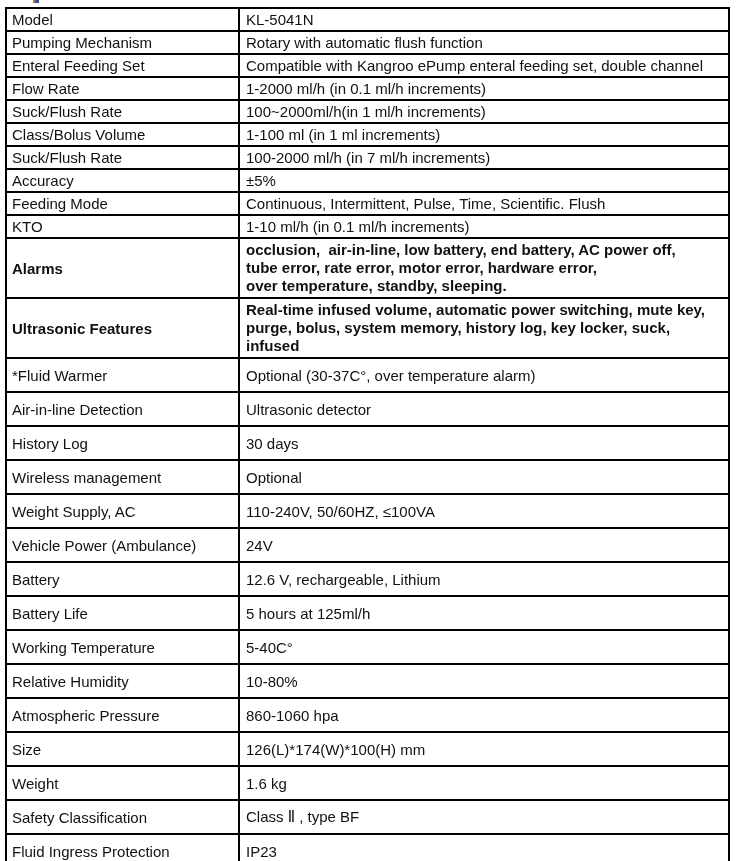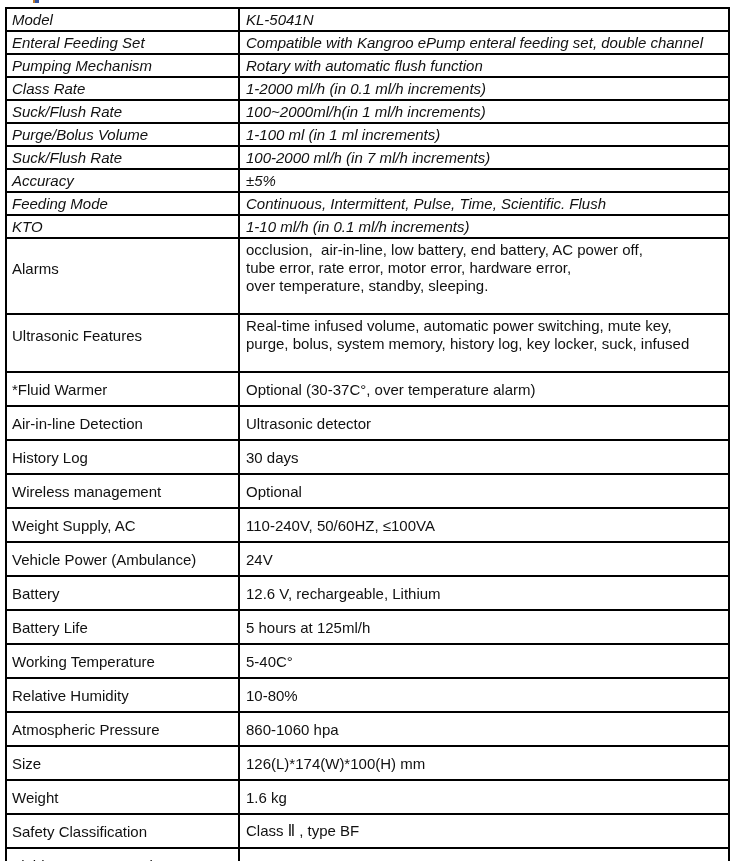--- a/index.html
+++ b/index.html
@@ -27,25 +27,25 @@
   table.spec td {
     border: 2px solid #000000;
     font-size: 15px;
     vertical-align: middle;
     white-space: pre-wrap;
     overflow: hidden;
   }
   td.label-cell { padding: 2px 4px 2px 5px; }
   td.value-cell { padding: 2px 4px 2px 6px; }
 
-  tr.r-a td     { height: 22px; font-style: italic; }   
+  tr.r-a td     { height: 22px; }   
   tr.r-b td     { height: 34px; }   
   tr.r-multi td { height: auto; }     
   tr.r-multi .line { line-height: 18px; }
-  tr.r-multi td { padding-top: 2px; padding-bottom: 18px; }
+  tr.r-multi td { padding-top: 2px; padding-bottom: 2px; font-weight: bold; }
 </style>
 </head>
 <body>
 
 <div class="page">
 
   <div class="artifact">
     <span class="a-orange" style="background: rgb(192, 122, 42);"></span>
     <span class="a-blue" style="background: rgb(51, 83, 158);"></span>
   </div>
@@ -54,37 +54,37 @@
     <colgroup>
       <col style="width:233px">
       <col>
     </colgroup>
     <tbody id="spec-body">
         <tr class="r-a">
           <td class="label-cell">Model</td>
           <td class="value-cell">KL-5041N</td>
         </tr>
         <tr class="r-a">
+          <td class="label-cell">Pumping Mechanism</td>
+          <td class="value-cell">Rotary with automatic flush function</td>
+        </tr>
+        <tr class="r-a">
           <td class="label-cell">Enteral Feeding Set</td>
           <td class="value-cell">Compatible with Kangroo ePump enteral feeding set, double channel</td>
         </tr>
         <tr class="r-a">
-          <td class="label-cell">Pumping Mechanism</td>
-          <td class="value-cell">Rotary with automatic flush function</td>
-        </tr>
-        <tr class="r-a">
-          <td class="label-cell">Class Rate</td>
+          <td class="label-cell">Flow Rate</td>
           <td class="value-cell">1-2000 ml/h (in 0.1 ml/h increments)</td>
         </tr>
         <tr class="r-a">
           <td class="label-cell">Suck/Flush Rate</td>
           <td class="value-cell">100~2000ml/h(in 1 ml/h increments)</td>
         </tr>
         <tr class="r-a">
-          <td class="label-cell">Purge/Bolus Volume</td>
+          <td class="label-cell">Class/Bolus Volume</td>
           <td class="value-cell">1-100 ml (in 1 ml increments)</td>
         </tr>
         <tr class="r-a">
           <td class="label-cell">Suck/Flush Rate</td>
           <td class="value-cell">100-2000 ml/h (in 7 ml/h increments)</td>
         </tr>
         <tr class="r-a">
           <td class="label-cell">Accuracy</td>
           <td class="value-cell">±5%</td>
         </tr>

